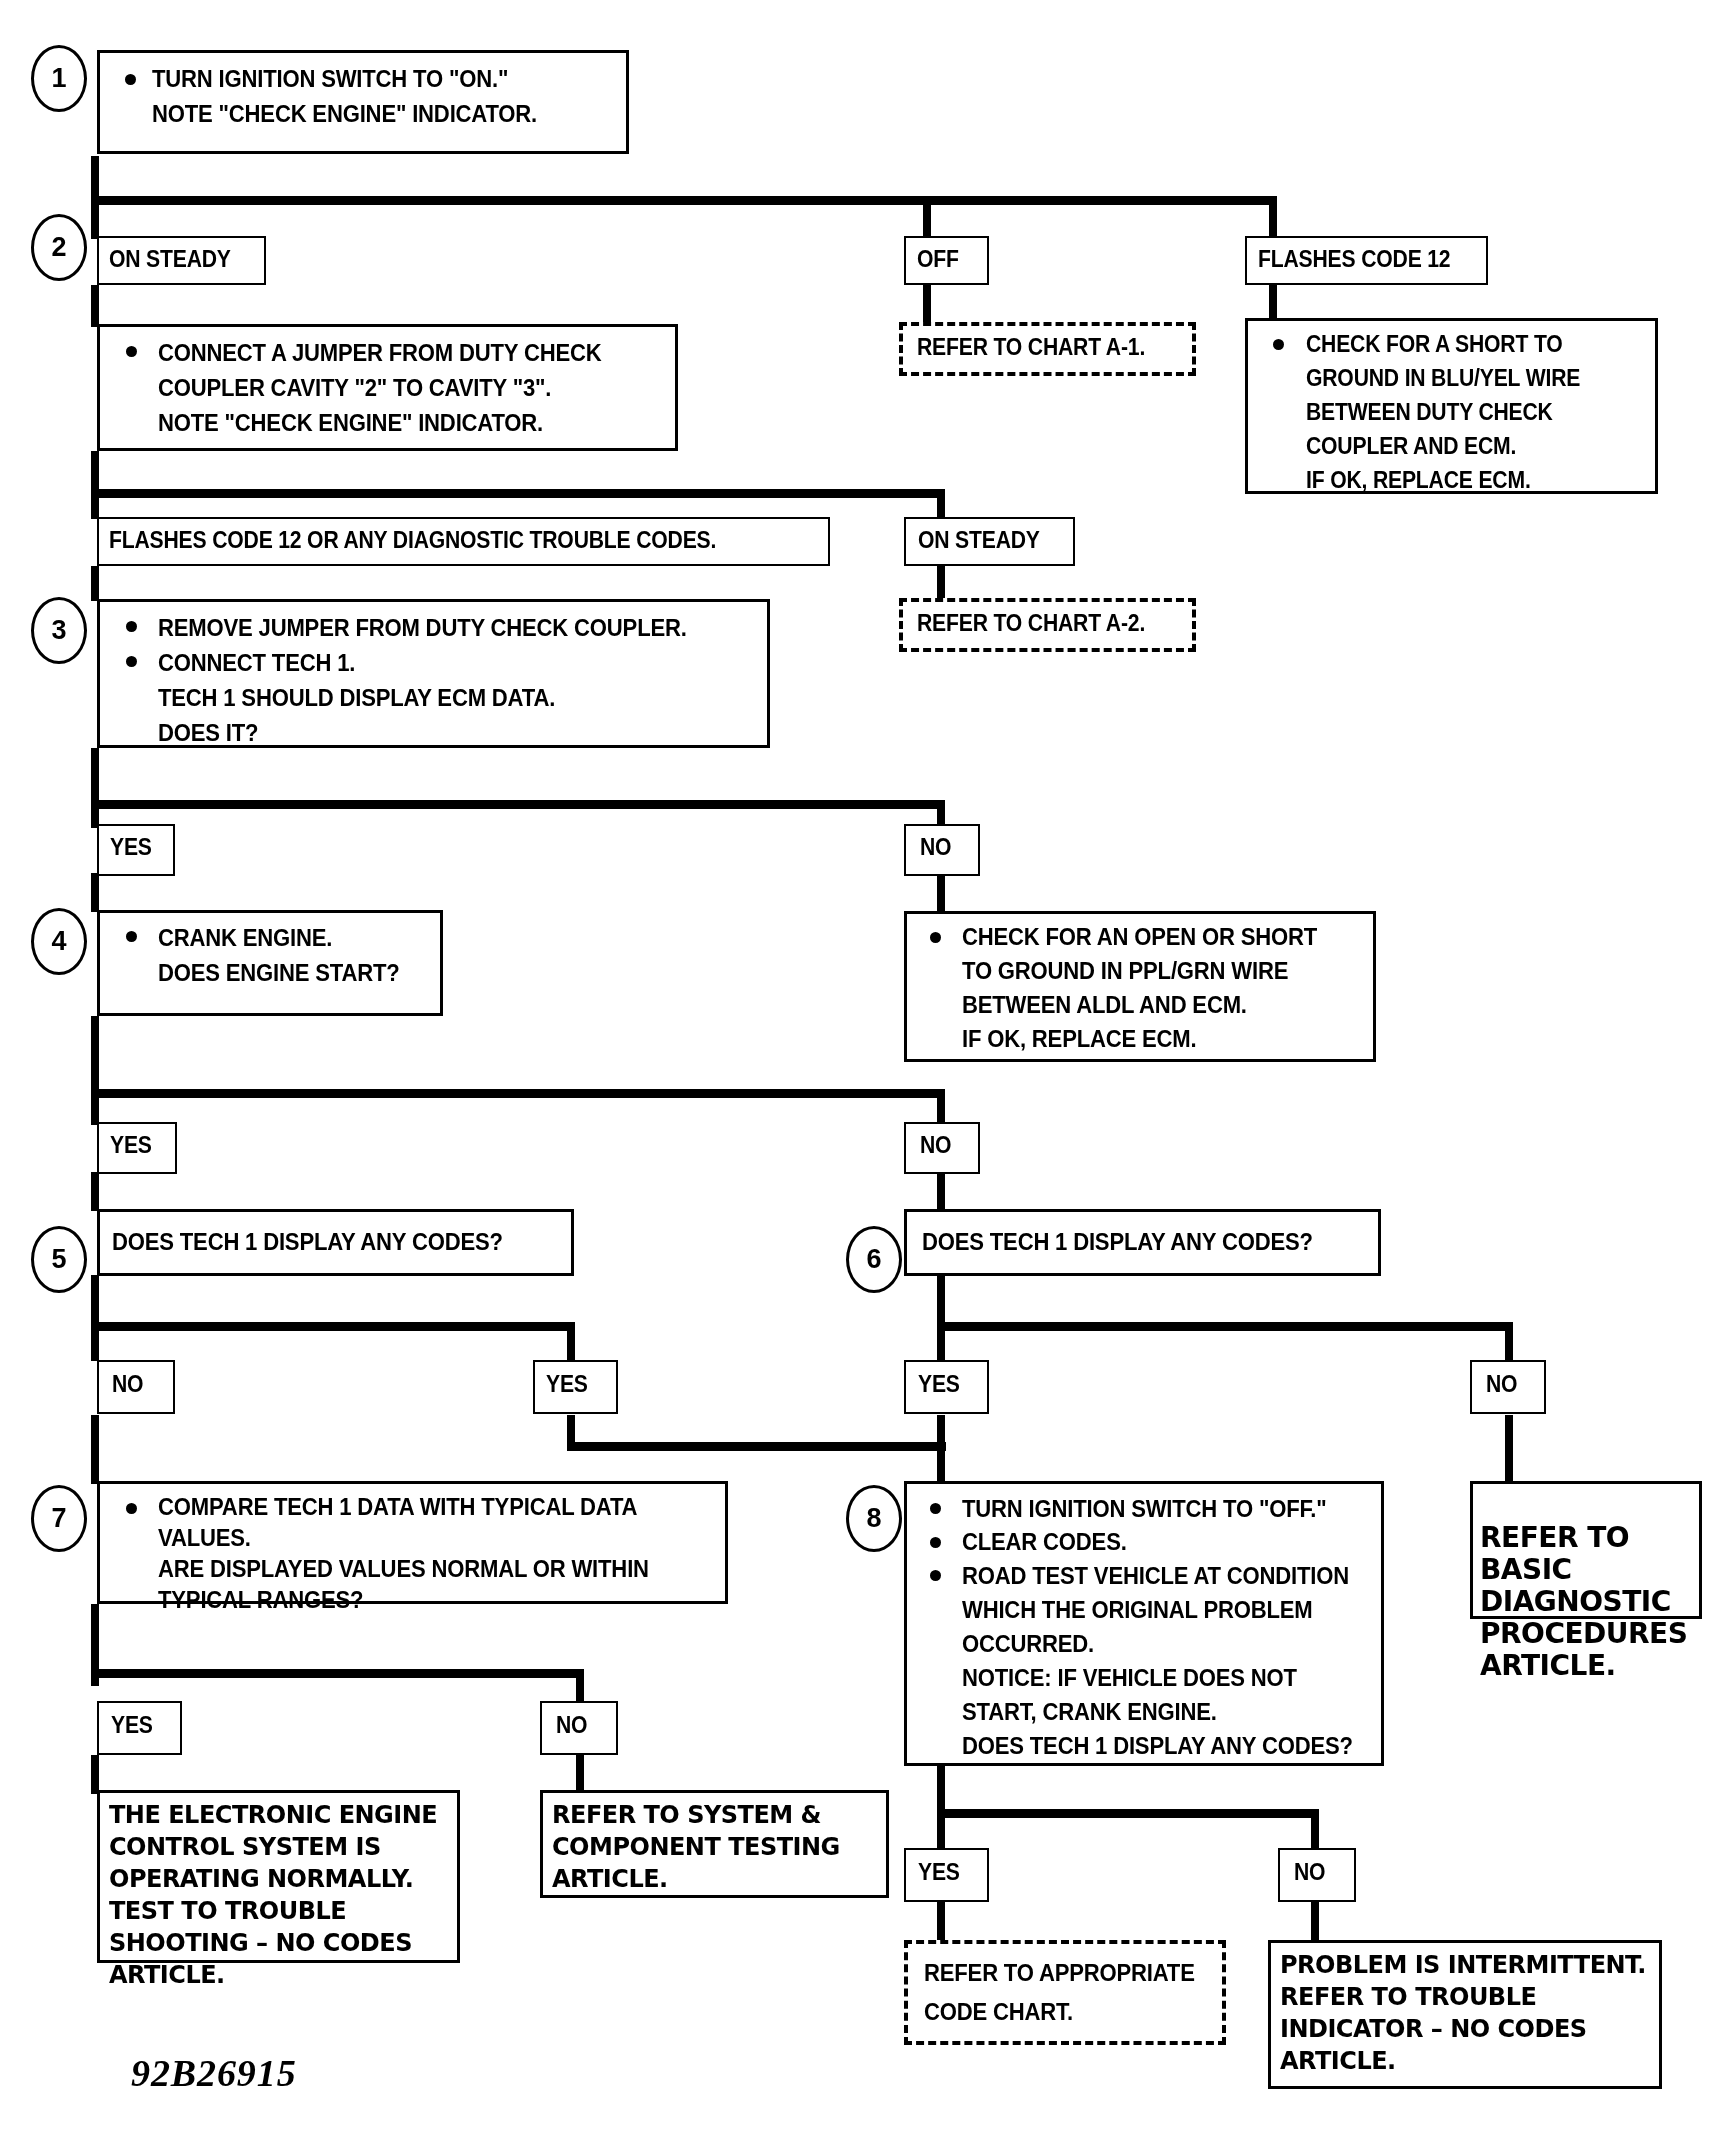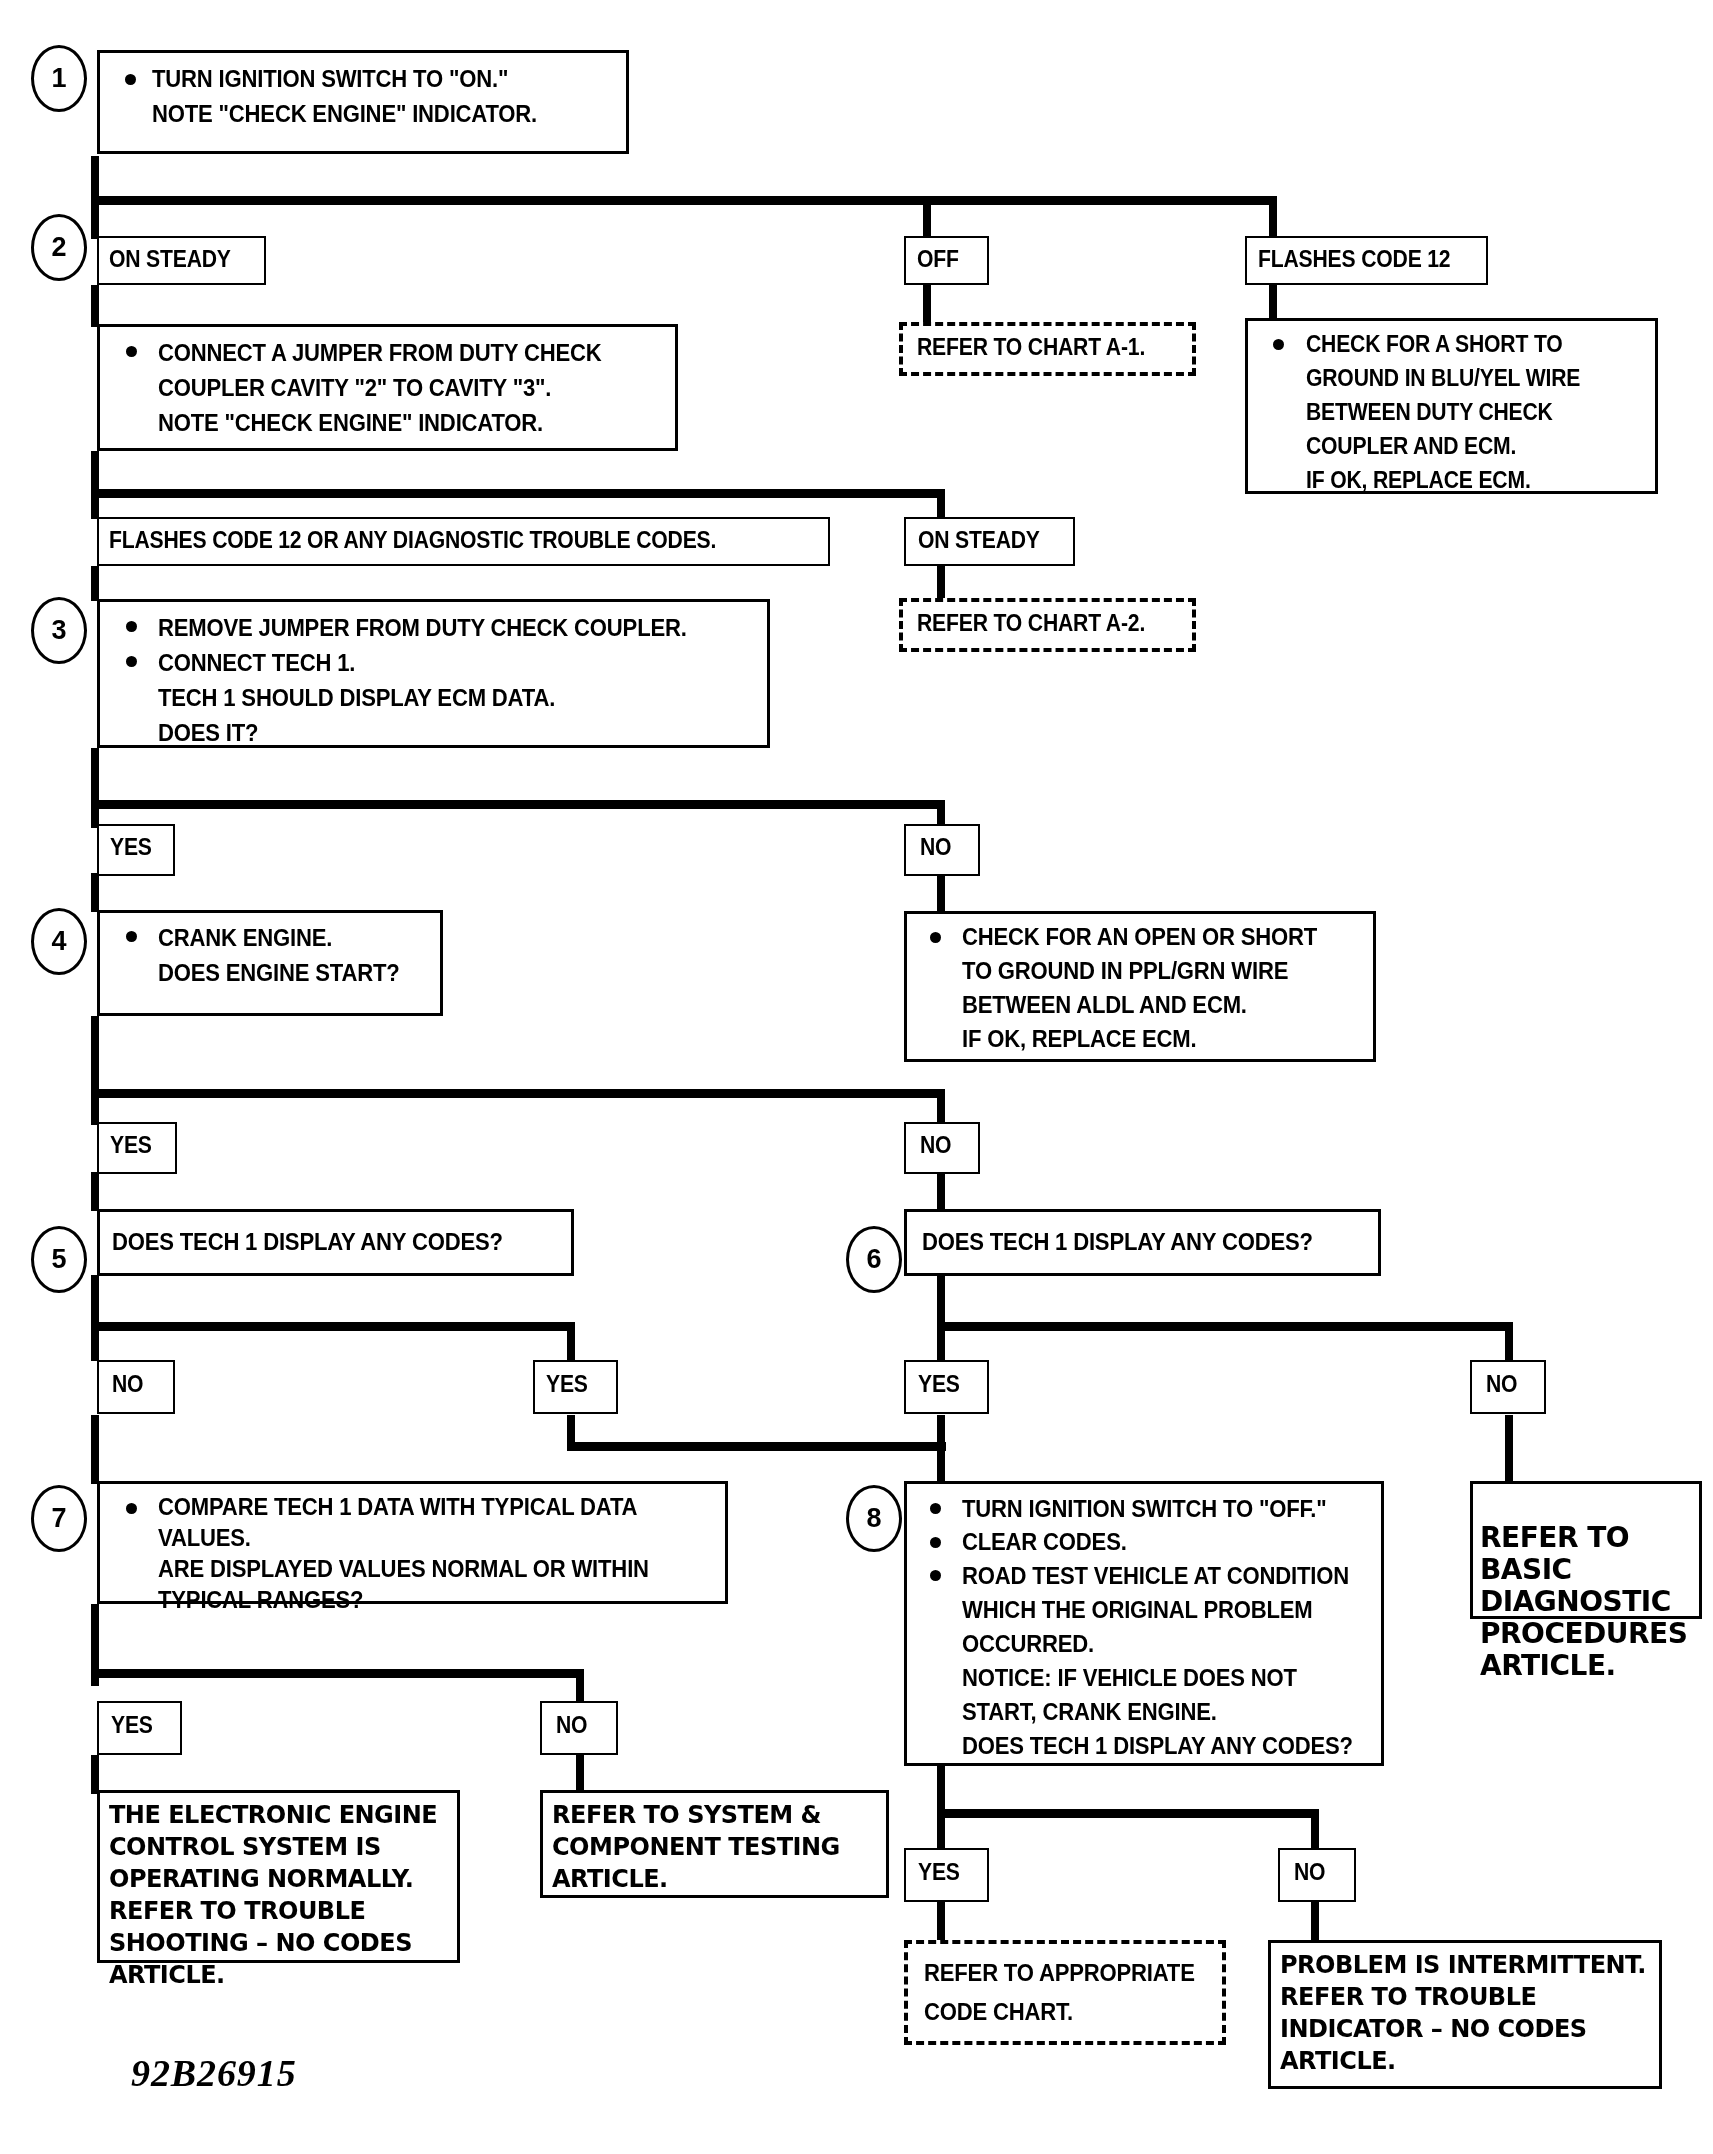--- a/index.html
+++ b/index.html
@@ -230,21 +230,21 @@
   <div class="box thin" style="left:97px;top:1701px;width:85px;height:54px;"></div>
   <div class="txt cond" style="left:111px;top:1712px;font-size:23px;">YES</div>
 
   <div class="box thin" style="left:540px;top:1701px;width:78px;height:54px;"></div>
   <div class="txt cond" style="left:556px;top:1712px;font-size:23px;">NO</div>
 
   <div class="box" style="left:97px;top:1790px;width:363px;height:173px;"></div>
   <div class="txt blocky" style="left:109px;top:1799px;width:359px;font-size:24px;line-height:32px;">THE ELECTRONIC ENGINE
 CONTROL SYSTEM IS
 OPERATING NORMALLY.
-REFER TO TROUBLE
+TEST TO TROUBLE
 SHOOTING – NO CODES
 ARTICLE.</div>
 
   <div class="box" style="left:540px;top:1790px;width:349px;height:108px;"></div>
   <div class="txt blocky" style="left:552px;top:1799px;width:344px;font-size:24px;line-height:32px;">REFER TO SYSTEM &amp;
 COMPONENT TESTING
 ARTICLE.</div>
 
   <div class="box thin" style="left:904px;top:1848px;width:85px;height:54px;"></div>
   <div class="txt cond" style="left:918px;top:1859px;font-size:23px;">YES</div>

